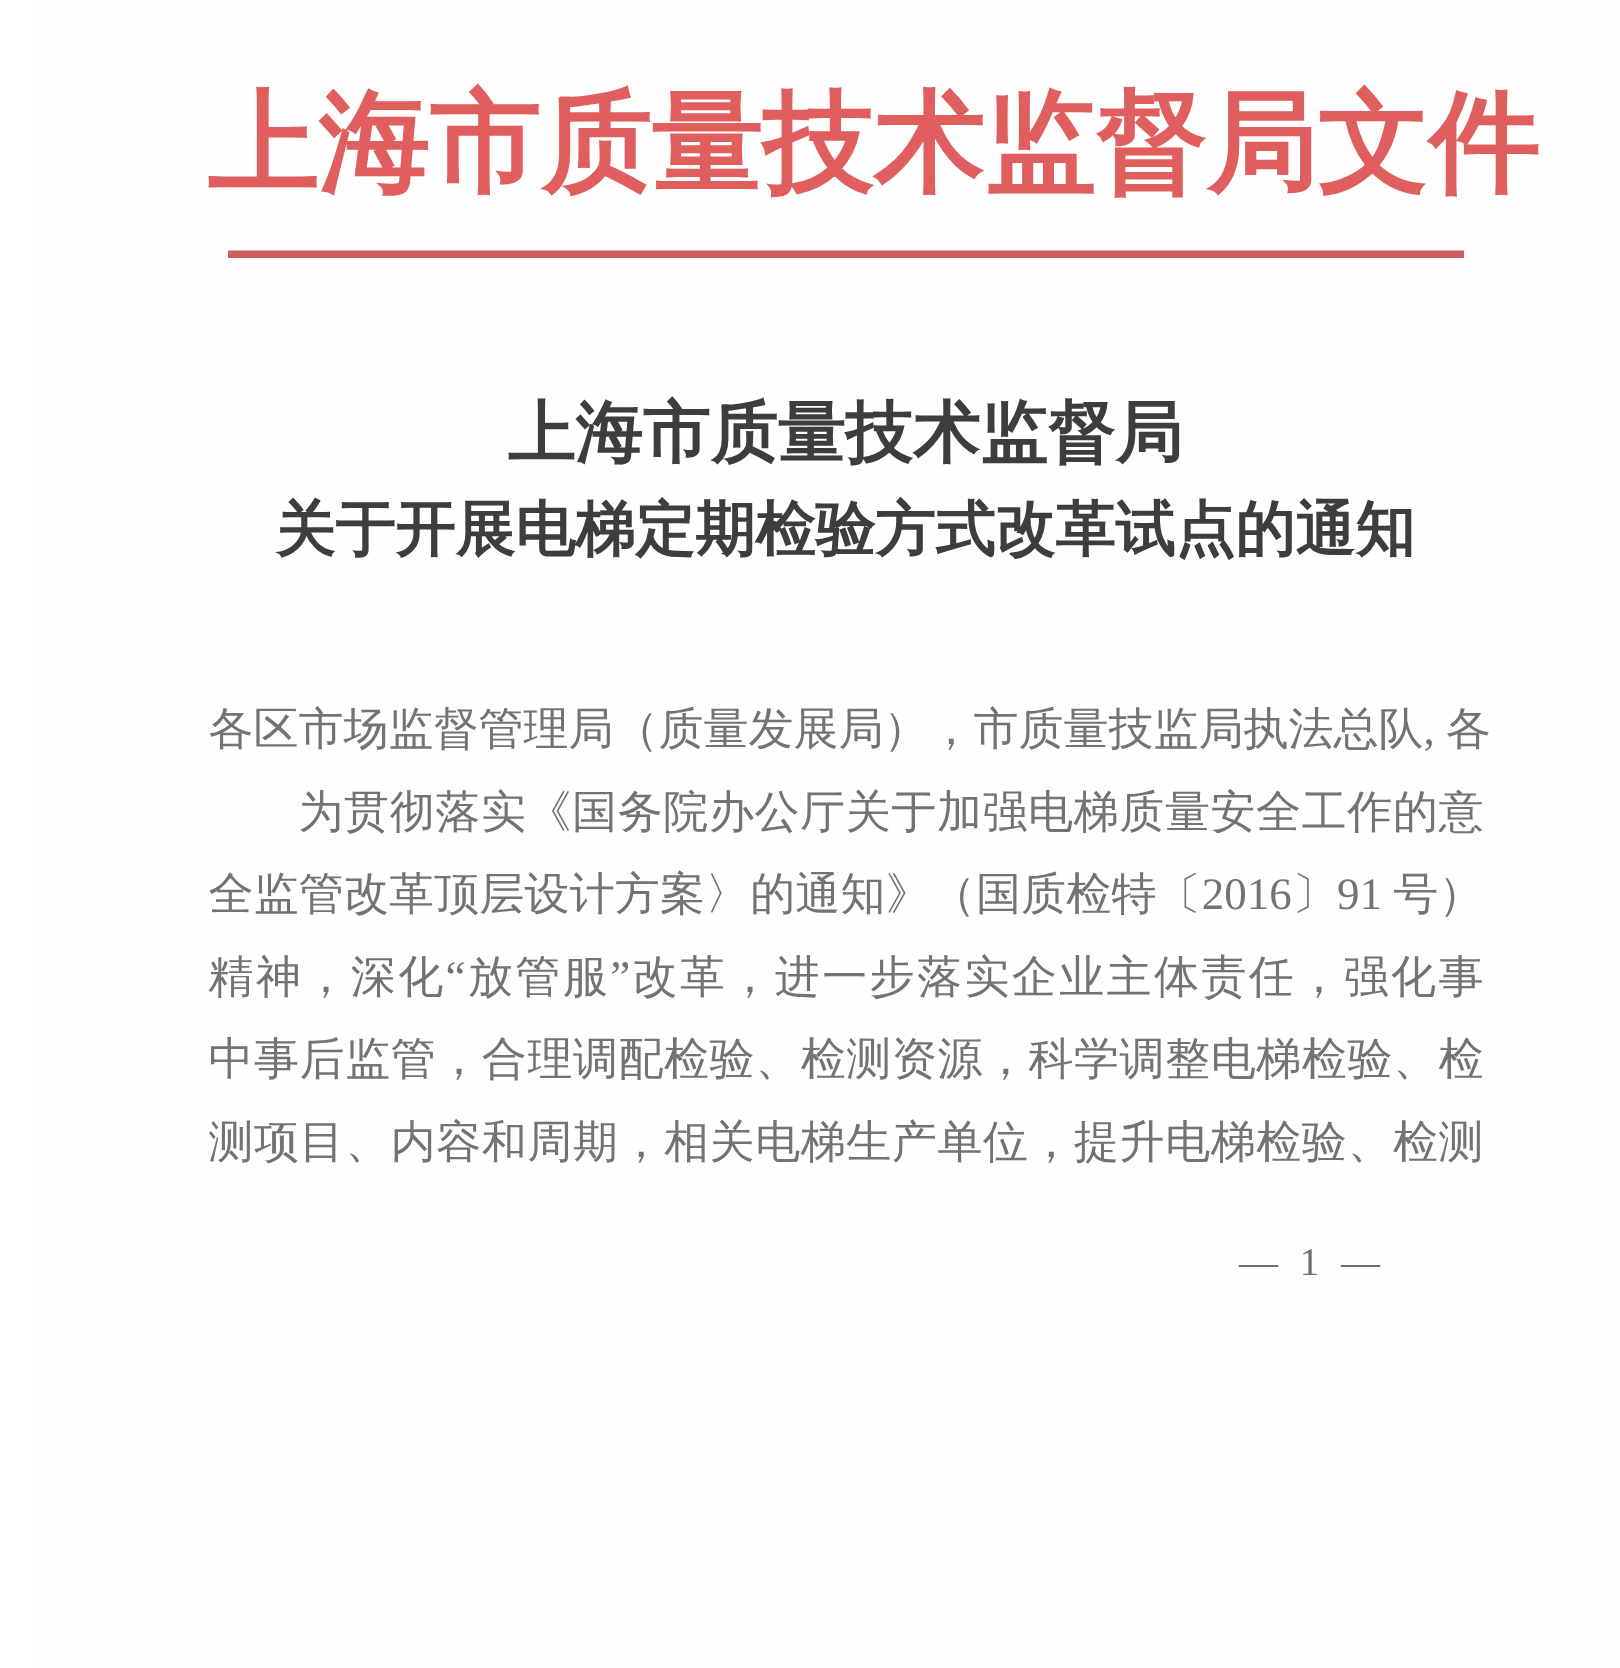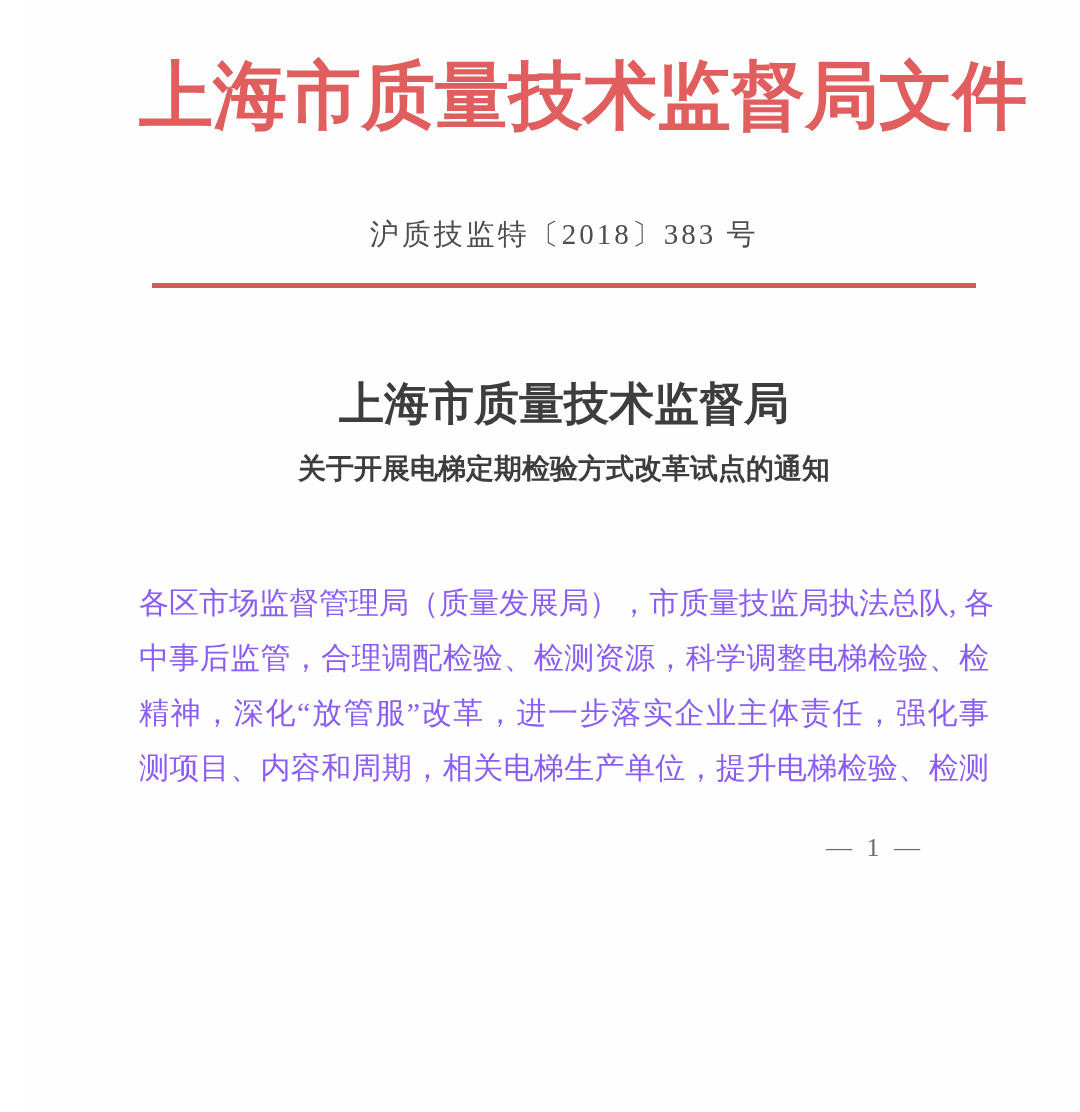--- a/index.html
+++ b/index.html
@@ -49,26 +49,26 @@
     text-align: center;
     color: #3d3d3d;
     font-weight: 700;
   }
   .doc-title .t1 {
     font-size: 45px;
     line-height: 48px;
   }
   .doc-title .t2 {
     margin-top: 17px;
-    font-size: 28px;
+    font-size: 40px;
     line-height: 48px;
   }
   .doc-body {
     margin-top: 82px;
-    color: #8b5cf6;
+    color: #737373;
   }
   .doc-body .line {
     font-size: 30px;
     line-height: 55px;
     height: 55px;
     text-align: justify;
     text-align-last: justify;
     text-justify: inter-character;
     white-space: nowrap;
   }
@@ -85,32 +85,33 @@
   }
 </style>
 </head>
 <body>
 
 <div class="page">
   <div class="content">
 
     <h1 class="header-red">上海市质量技术监督局文件</h1>
 
-    <div class="doc-number">沪质技监特〔2018〕383 号</div>
 
     <div class="red-rule"></div>
 
     <div class="doc-title">
       <div class="t1">上海市质量技术监督局</div>
       <div class="t2">关于开展电梯定期检验方式改革试点的通知</div>
     </div>
 
     <div class="doc-body">
       <div class="line">各区市场监督管理局（质量发展局），市质量技监局执法总队, 各</div>
+      <div class="line indent">为贯彻落实《国务院办公厅关于加强电梯质量安全工作的意</div>
+      <div class="line">全监管改革顶层设计方案〉的通知》（国质检特〔2016〕91 号）</div>
+      <div class="line">精神，深化“放管服”改革，进一步落实企业主体责任，强化事</div>
       <div class="line">中事后监管，合理调配检验、检测资源，科学调整电梯检验、检</div>
-      <div class="line">精神，深化“放管服”改革，进一步落实企业主体责任，强化事</div>
       <div class="line">测项目、内容和周期，相关电梯生产单位，提升电梯检验、检测</div>
     </div>
 
     <div class="page-number">— 1 —</div>
 
   </div>
 </div>
 
 </body></html>

